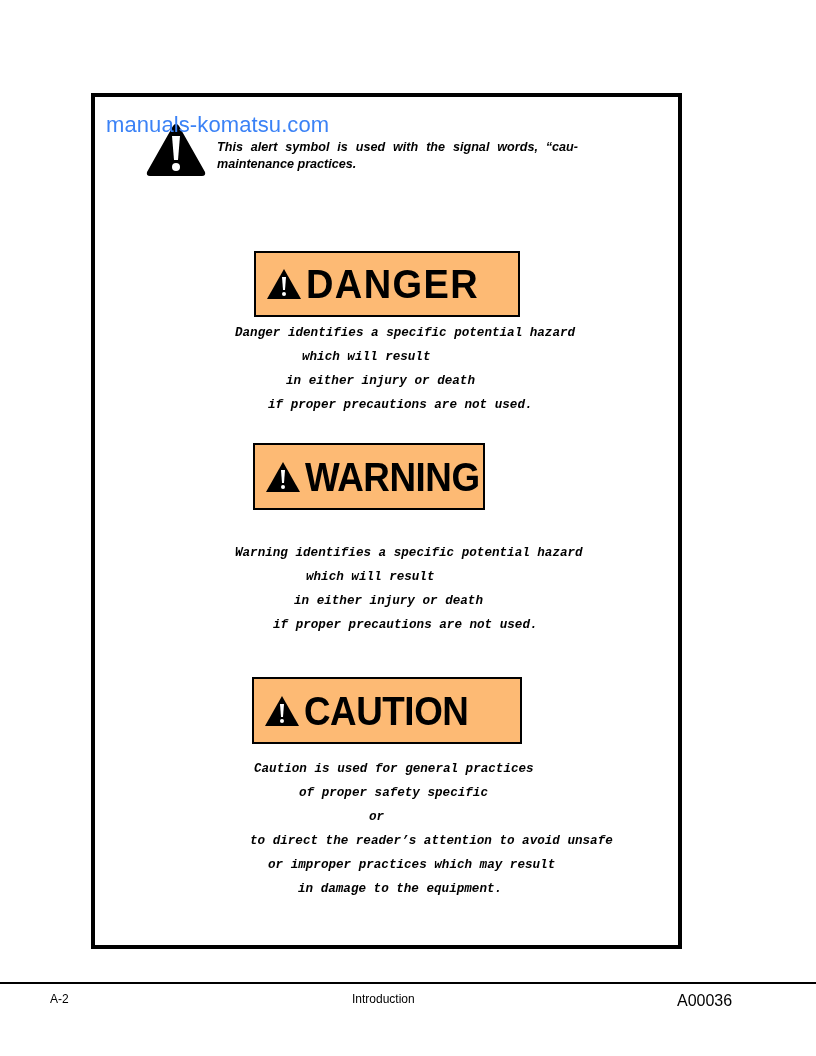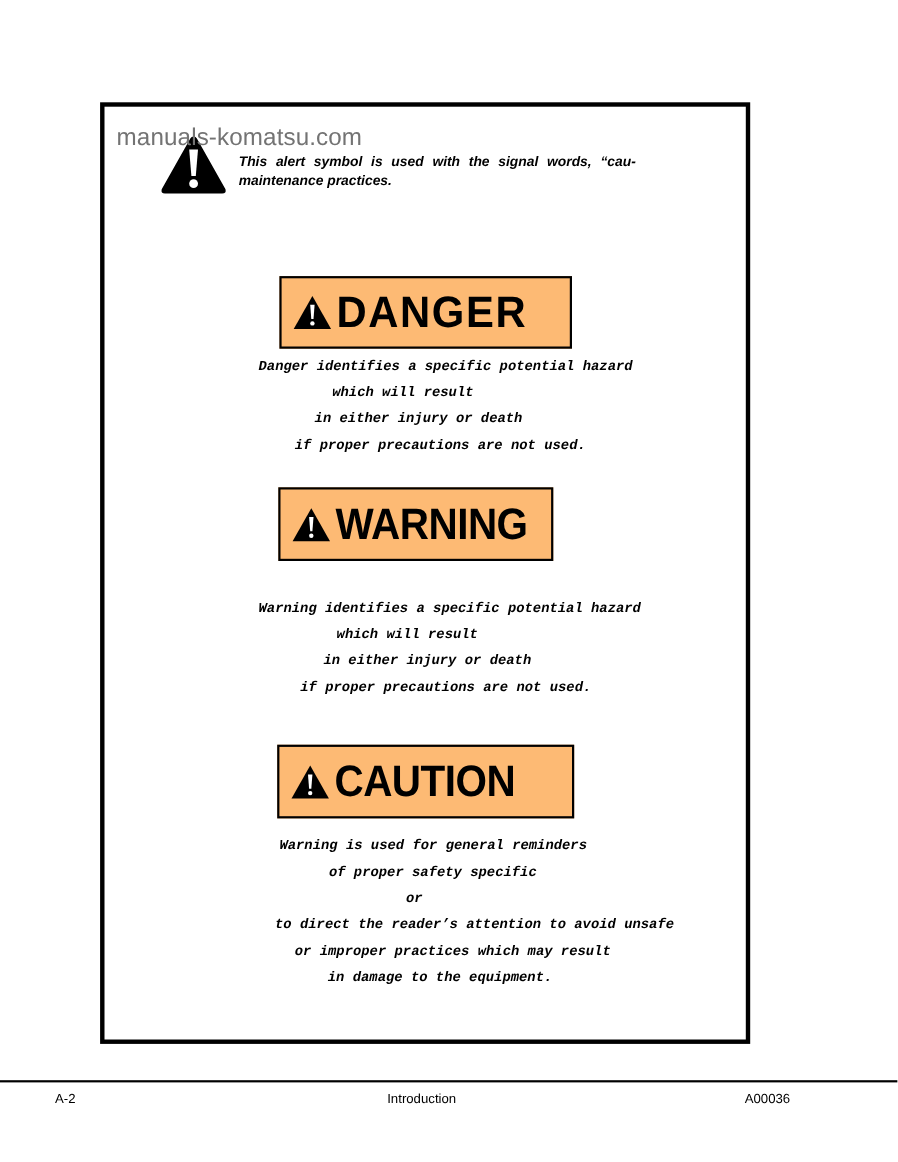--- a/index.html
+++ b/index.html
@@ -1,34 +1,34 @@
 <!DOCTYPE html>
 <html><head>
   <meta charset="utf-8">
   <style>
     html, body { margin: 0; padding: 0; background: #ffffff; }
     body { width: 816px; height: 1056px; position: relative; overflow: hidden; font-family: "Liberation Sans", sans-serif; color: #000; }
 
     .frame { position: absolute; left: 91px; top: 93px; width: 583px; height: 848px; border: 4px solid #000; background: #fff; }
 
-    .watermark { position: absolute; left: 106px; top: 112px; font-size: 22px; color: #737373; letter-spacing: 0.1px; z-index: 3; white-space: nowrap; }
+    .watermark { position: absolute; left: 106px; top: 112px; font-size: 22px; color: #3b82f6; letter-spacing: 0.1px; z-index: 3; white-space: nowrap; }
 
     .alert-icon { position: absolute; left: 145px; top: 122px; width: 62px; height: 56px; z-index: 2; }
 
     .intro { position: absolute; left: 217px; top: 139px; width: 361px; font-size: 12.6px; font-style: italic; font-weight: bold; line-height: 17px; text-align: justify; }
     .intro .ln { display: block; text-align: justify; text-align-last: justify; }
     .intro .ln.last { text-align-last: left; }
 
     .sign { position: absolute; border: 2px solid #000; background: #fdba74; display: flex; align-items: center; box-sizing: border-box; }
     .sign .tri { width: 36px; height: 32px; margin-left: 10px; margin-right: 4px; flex: 0 0 auto; }
     .sign .word { font-family: "Liberation Sans", sans-serif; font-weight: bold; font-size: 40px; line-height: 1; letter-spacing: -0.5px; transform: scaleX(0.92); transform-origin: left center; white-space: nowrap; }
 
     .sign-danger { left: 254px; top: 251px; width: 266px; height: 66px; }
     .sign-danger .word { letter-spacing: 1.5px; transform: scaleX(0.95); }
-    .sign-warning { left: 253px; top: 443px; width: 250px; height: 67px; }
+    .sign-warning { left: 253px; top: 443px; width: 232px; height: 67px; }
     .sign-caution { left: 252px; top: 677px; width: 270px; height: 67px; }
 
     .desc { position: absolute; font-size: 12.6px; font-style: italic; font-weight: bold; white-space: nowrap; font-family: Liberation Mono, monospace; }
   </style>
 </head>
 <body>
 
 <div class="frame"></div>
 
 <div class="watermark">manuals-komatsu.com</div>
@@ -71,23 +71,23 @@
 <div class="desc" style="left:273px; top:618px;">if proper precautions are not used.</div>
 
 <div class="sign sign-caution">
   <svg class="tri" viewBox="0 0 36 32">
     <path d="M18 1 L35 31 L1 31 Z" fill="#000"></path>
     <path d="M16 9 L20 9 L19 22 L17 22 Z" fill="#fff"></path>
     <circle cx="18" cy="26" r="2" fill="#fff"></circle>
   </svg>
   <span class="word">CAUTION</span>
 </div>
-<div class="desc" style="left:254px; top:762px;">Warning is used for general reminders</div>
+<div class="desc" style="left:254px; top:762px;">Caution is used for general practices</div>
 <div class="desc" style="left:299px; top:786px;">of proper safety specific</div>
 <div class="desc" style="left:369px; top:810px;">or</div>
 <div class="desc" style="left:250px; top:834px;">to direct the reader’s attention to avoid unsafe</div>
 <div class="desc" style="left:268px; top:858px;">or improper practices which may result</div>
 <div class="desc" style="left:298px; top:882px;">in damage to the equipment.</div>
 
 <div style="position:absolute; left:0; top:982px; width:816px; height:2px; background:#000;"></div>
 <div style="position:absolute; left:50px; top:992px; font-size:12px; font-family:'Liberation Sans', sans-serif;">A-2</div>
 <div style="position:absolute; left:352px; top:992px; font-size:12px; font-family:'Liberation Sans', sans-serif;">Introduction</div>
-<div style="position:absolute; left:677px; top:992px; font-size:12px; font-family:'Liberation Sans', sans-serif;">A00036</div>
+<div style="position:absolute; left:677px; top:992px; font-size:16px; font-family:'Liberation Sans', sans-serif;">A00036</div>
 
 </body></html>

